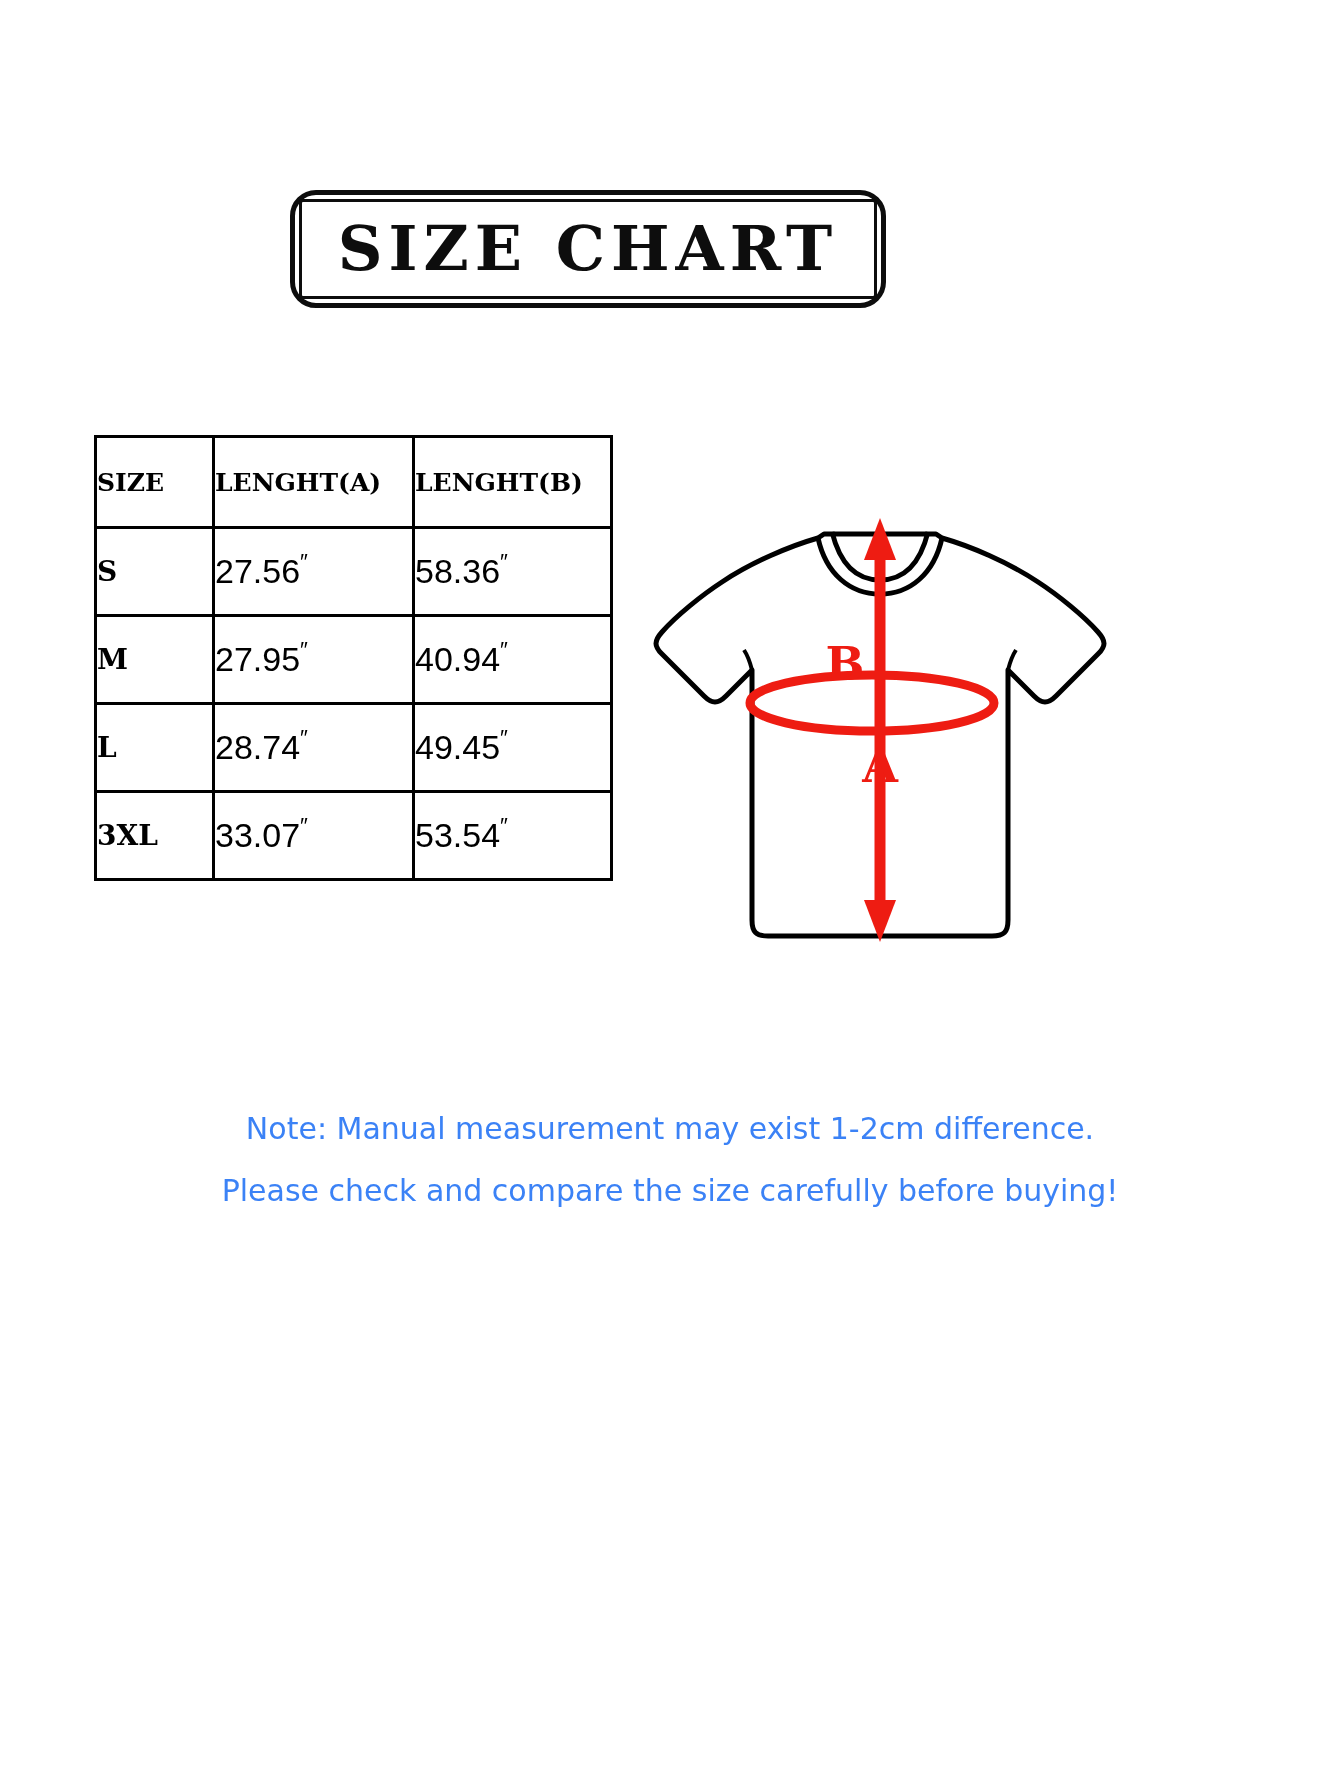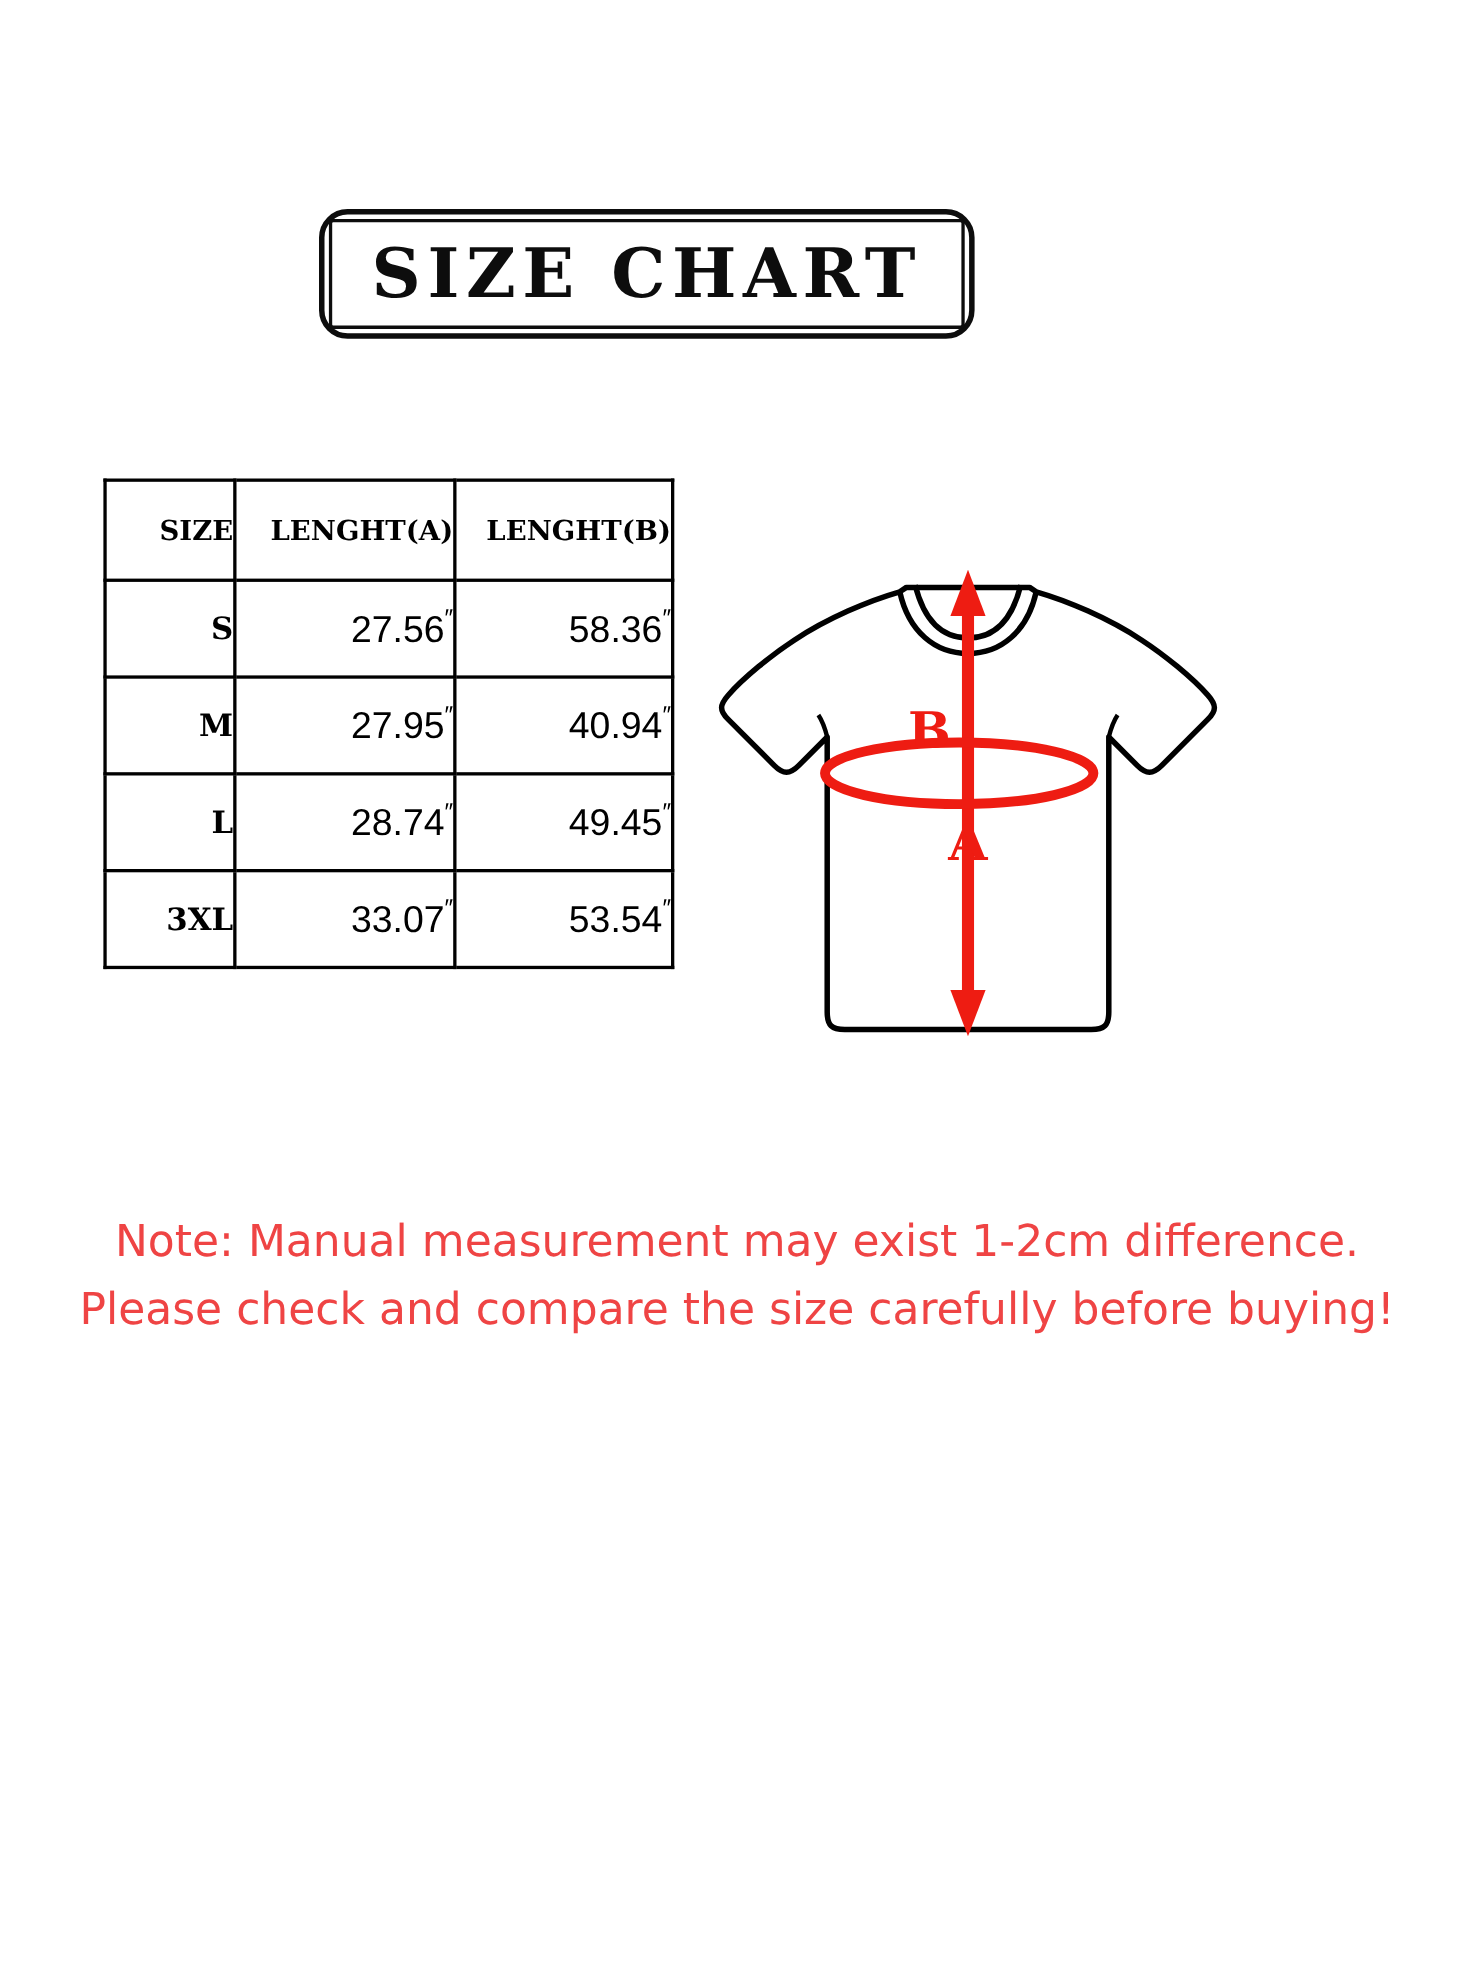--- a/index.html
+++ b/index.html
@@ -62,21 +62,21 @@
     width: 516px;
   }
   table.size-table {
     border-collapse: collapse;
     width: 100%;
     table-layout: fixed;
   }
   table.size-table th,
   table.size-table td {
     border: 3px solid #000000;
-    text-align: right;
+    text-align: left;
     vertical-align: middle;
     padding: 0;
   }
   table.size-table thead th {
     height: 88px;
     font-family: "DejaVu Serif", serif;
     font-weight: 700;
     font-size: 25px;
     letter-spacing: 0px;
   }
@@ -119,23 +119,23 @@
   
   .note-block {
     position: absolute;
     left: 0;
     top: 1098px;
     width: 1340px;
     text-align: center;
   }
   .note-line {
     font-family: "DejaVu Sans", sans-serif;
-    font-size: 40px;
+    font-size: 30px;
     line-height: 62px;
-    color: #ef4444;
+    color: #3b82f6;
     white-space: nowrap;
   }
   .note-line .note-lead {
     font-weight: 400;
   }
 </style>
 </head>
 <body>
 
 <div class="title-wrap">

